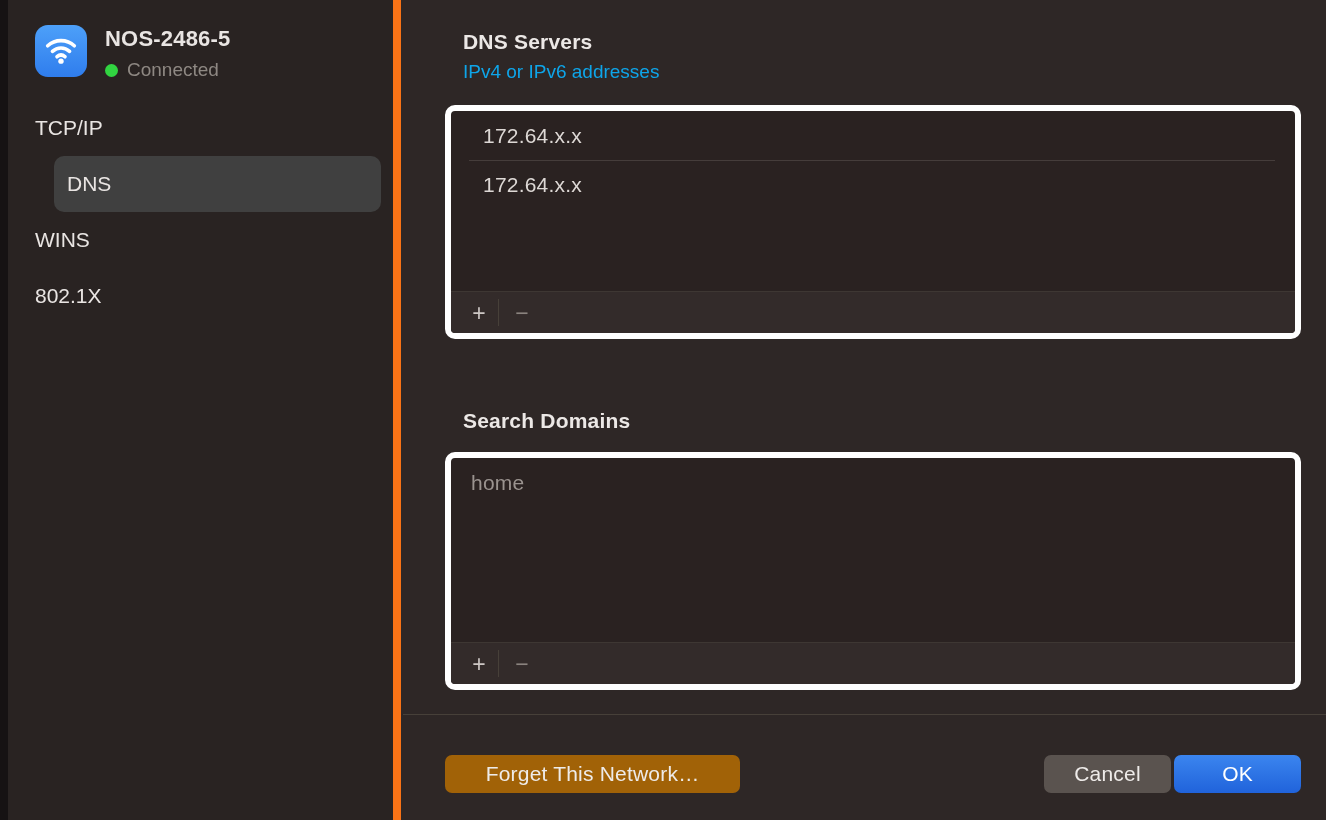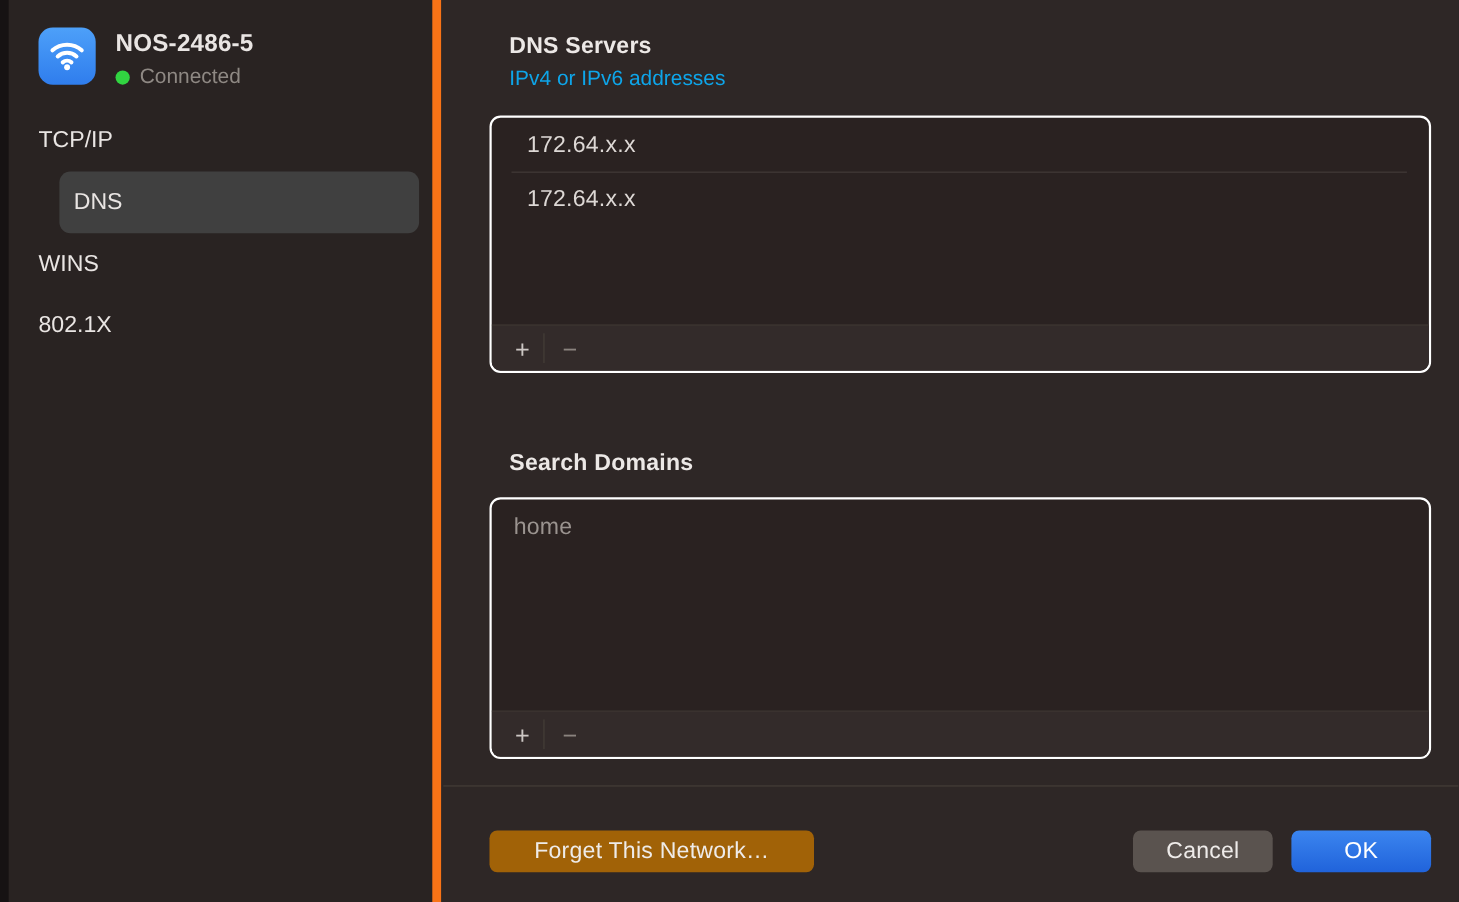--- a/index.html
+++ b/index.html
@@ -42,21 +42,21 @@
   
   .main { position:absolute; left:403px; top:0; width:923px; height:820px; }
 
   .section-title { position:absolute; left:60px; font-size:21px; font-weight:700; color:#ece8e6; letter-spacing:.2px; }
   .dns-title { top:30px; }
   .dns-subtitle { position:absolute; left:60px; top:61px; font-size:19px; color:#0ea5e9; }
   .sd-title { top:409px; }
 
   .listbox {
     position:absolute; left:42px; width:856px;
-    background:#2a2221; border:2px solid #ffffff; border-radius:10px;
+    background:#2a2221; border:6px solid #ffffff; border-radius:10px;
     display:flex; flex-direction:column; overflow:hidden;
   }
   .dns-box { top:105px; height:234px; }
   .sd-box  { top:452px; height:238px; }
   .listbox-rows { flex:1 1 auto; padding-top:1px; }
   .lb-row {
     height:48px; display:flex; align-items:center; padding-left:32px;
     font-size:21px; color:#ddd8d5; letter-spacing:.2px;
   }
   .lb-row.dim { color:#9a938f; padding-left:20px; }
@@ -78,21 +78,21 @@
 
   .btn-bar { position:absolute; left:42px; top:755px; width:856px; height:38px; display:flex; align-items:center; }
   .btn {
     height:38px; border:none; border-radius:7px; font-size:21px;
     font-family:inherit; display:flex; align-items:center; justify-content:center;
     color:#eeebe9; cursor:default; letter-spacing:.2px;
   }
   .btn-forget { min-width:295px; padding:0 24px; background:#a16207; }
   .bar-spacer { flex:1 1 auto; }
   .btn-cancel { min-width:127px; padding:0 18px; background:#5a534f; }
-  .btn-ok { min-width:127px; padding:0 18px; margin-left:17px;
+  .btn-ok { min-width:127px; padding:0 18px; margin-left:3px;
     background:linear-gradient(180deg,#3b85ef 0%,#2063db 100%); color:#ffffff; }
 </style>
 </head>
 <body>
 
 <div class="edge-strip"></div>
 
 <aside class="sidebar">
   <div class="net-header">
     <div class="wifi-badge">

